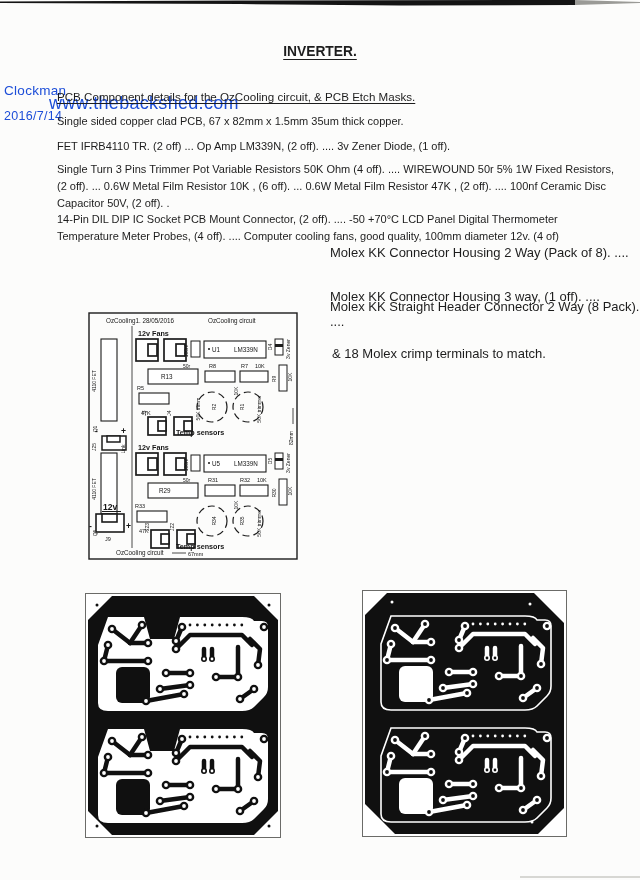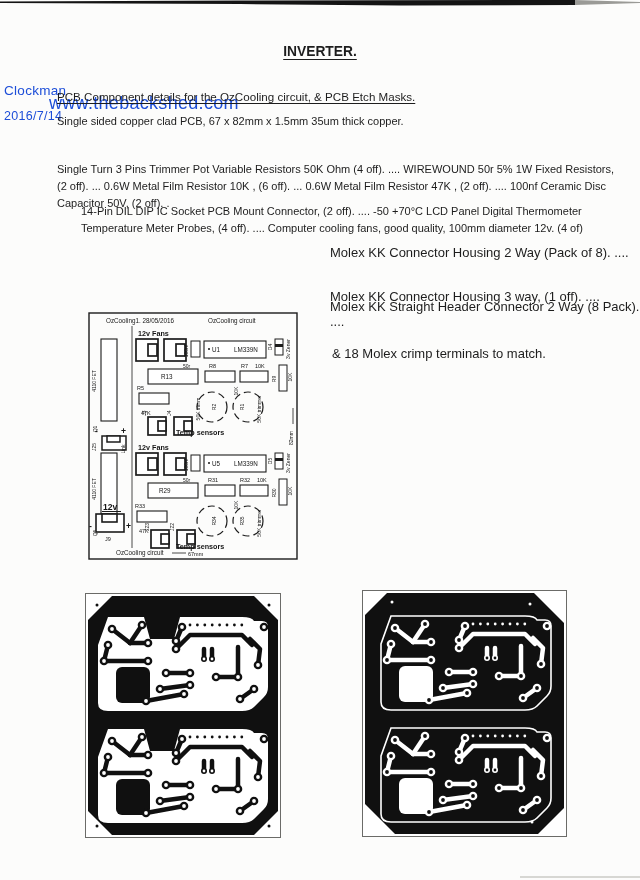--- a/index.html
+++ b/index.html
@@ -50,22 +50,23 @@
     <div class="wm3">2016/7/14</div>
   </div>
 
   <div class="title">
     <div class="title-line">INVERTER.</div>
   </div>
 
   <div class="heading">PCB Component details for the OzCooling circuit, &amp; PCB Etch Masks.</div>
 
   <div class="body-par" style="top:113px;width:560px;">Single sided copper clad PCB, 67 x 82mm x 1.5mm 35um thick copper.</div>
+  <div class="body-par" style="top:138px;width:560px;">FET IFRB4110 TR. (2 off) ... Op Amp LM339N, (2 off). .... 3v Zener Diode, (1 off).</div>
   <div class="body-par" style="top:161px;width:558px;">Single Turn 3 Pins Trimmer Pot Variable Resistors 50K Ohm (4 off).  ....  WIREWOUND 50r 5% 1W  Fixed Resistors, (2 off). ... 0.6W Metal Film Resistor 10K , (6 off). ... 0.6W Metal Film Resistor 47K , (2 off). .... 100nf Ceramic Disc Capacitor 50V, (2 off).  .</div>
-  <div class="body-par" style="top:203px;width:548px;margin-left:24px;">14-Pin DIL DIP IC Socket PCB Mount Connector, (2 off). ....  -50 +70°C LCD Panel Digital Thermometer Temperature Meter Probes, (4 off). .... Computer cooling fans, good quality, 100mm diameter 12v. (4 of)</div>
+  <div class="body-par" style="top:211px;width:548px;">14-Pin DIL DIP IC Socket PCB Mount Connector, (2 off). ....  -50 +70°C LCD Panel Digital Thermometer Temperature Meter Probes, (4 off). .... Computer cooling fans, good quality, 100mm diameter 12v. (4 of)</div>
 
   <div class="molex-item" style="top:245px;">Molex KK Connector Housing 2 Way (Pack of 8). ....</div>
   <div class="molex-item" style="top:271px;margin-top:28px;">Molex KK Straight Header Connector 2 Way (8 Pack). ....</div>
   <div class="molex-item" style="top:289px;">Molex KK Connector Housing 3 way, (1 off). ....</div>
   <div class="molex-item" style="top:346px;left:332px;">&amp; 18 Molex crimp terminals to match.</div>
 
   <svg class="dg" width="210" height="248" viewBox="0 0 210 248">
     <rect x="1" y="1" width="208" height="246" fill="none" stroke="#1c1c1c" stroke-width="1.4"></rect>
     <text class="t6" x="18" y="11">OzCooling1. 28/05/2016</text>
     <text class="t6" x="120" y="11">OzCooling circuit</text>

